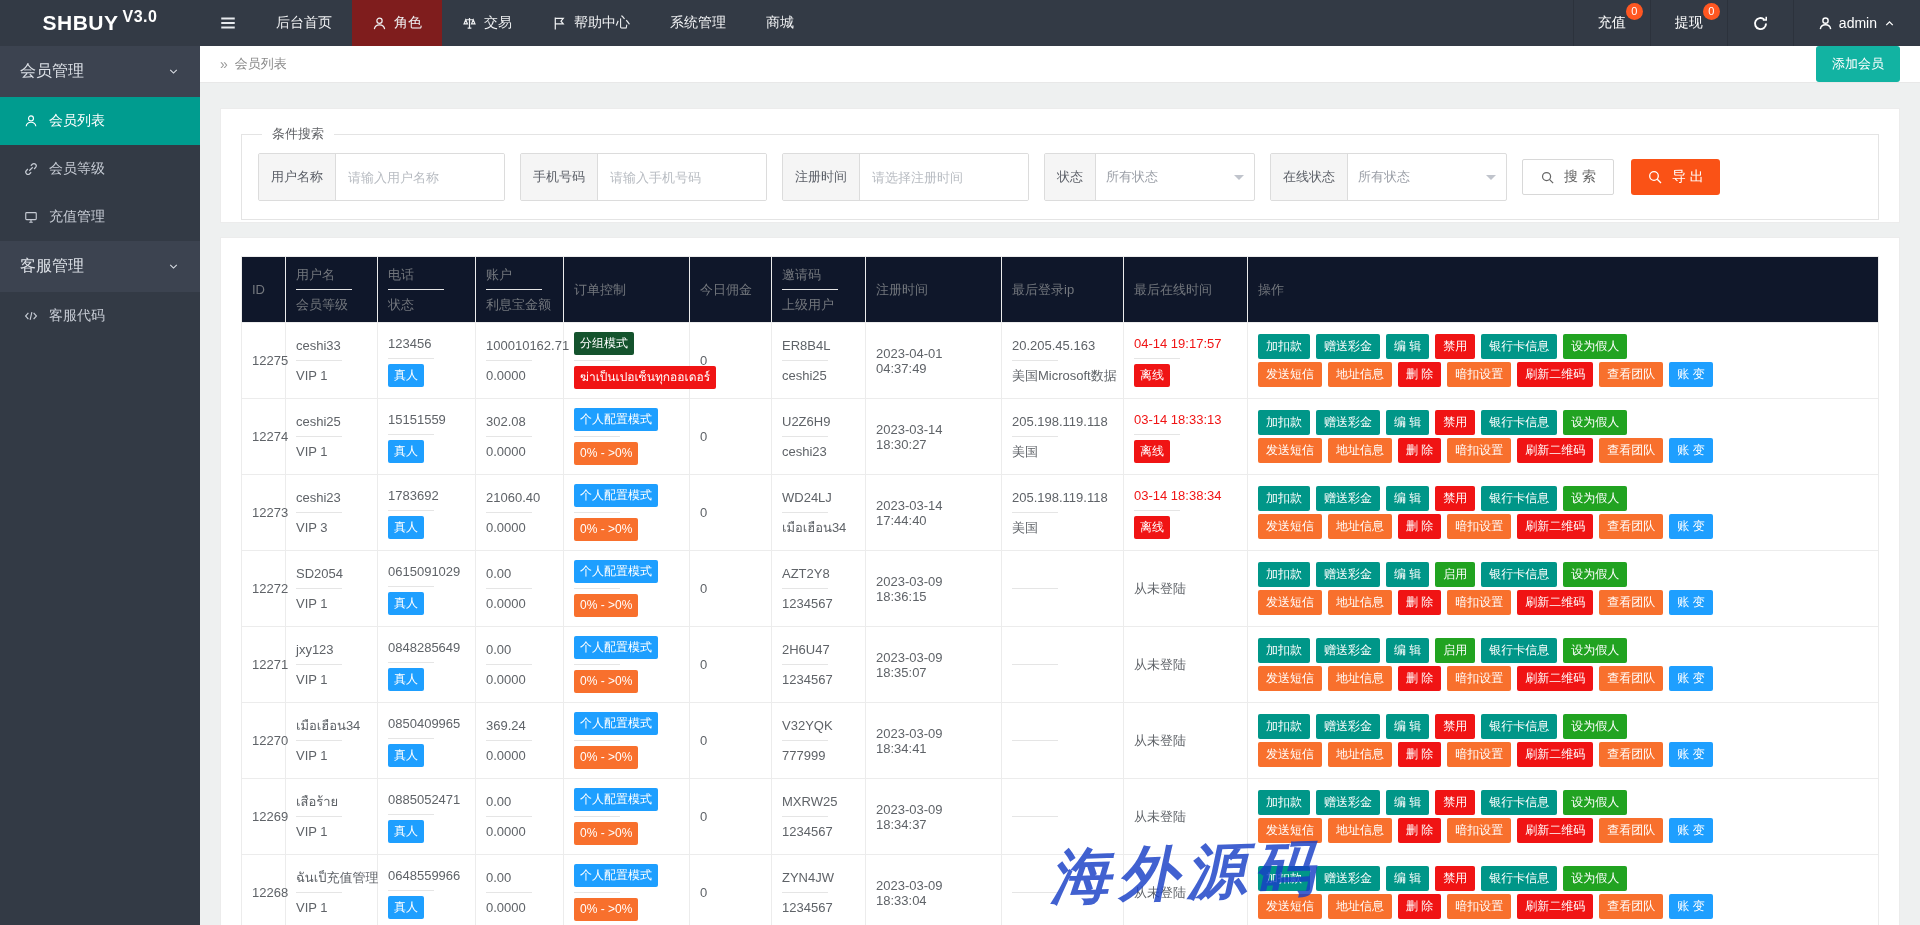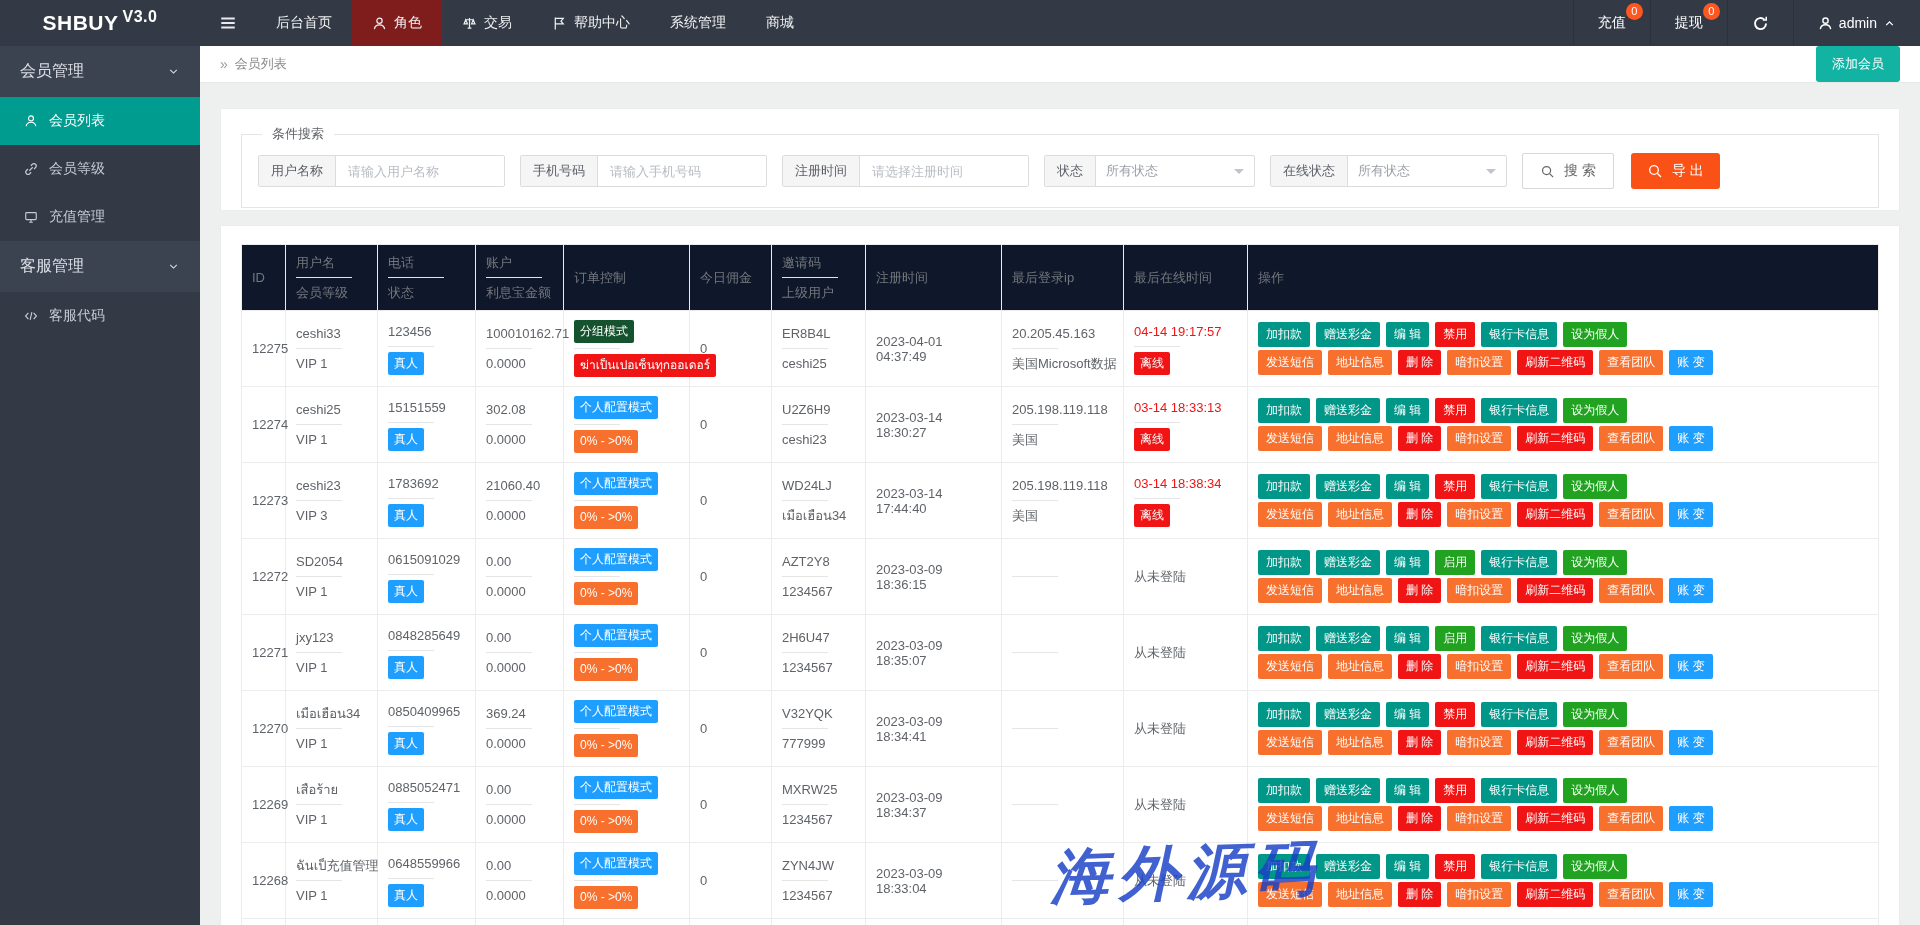--- a/index.html
+++ b/index.html
@@ -33,21 +33,21 @@
   .crumb { color:#8a8a8a; font-size:13px; display:flex; align-items:center; gap:7px; }
   .crumb .arrows { font-size:14px; color:#9a9a9a; }
   .btn-add { margin-left:auto; background:#12b3a2; color:#fff; font-size:13px; padding:9px 16px; border-radius:3px; border:none; cursor:pointer; }
 
   
   .content { flex:1; padding:25px 20px 0; }
   .card { background:#fff; border:1px solid #ececec; }
   .search-set { border:1px solid #e4e4e4; margin:16px 20px 2px; }
   .search-set legend { margin-left:20px; padding:0 10px; font-size:13px; color:#606266; }
   .filter-row { display:flex; align-items:center; gap:15px; margin:10px 16px 18px; }
-  .igroup { display:flex; align-items:stretch; border:1px solid #dcdcdc; border-radius:2px; overflow:hidden; background:#fff; height:32px; }
+  .igroup { display:flex; align-items:stretch; border:1px solid #dcdcdc; border-radius:2px; overflow:hidden; background:#fff; height:48px; }
   .ig-label { background:#f5f5f5; padding:0 12px; font-size:13px; color:#5a5e66; border-right:1px solid #dcdcdc; white-space:nowrap; display:flex; align-items:center; }
   .ig-input { border:none; outline:none; padding:0 12px; width:168px; font-size:13px; color:#333; }
   .ig-input::placeholder { color:#b8bcc2; }
   .ig-select { display:flex; align-items:center; justify-content:space-between; width:158px; padding:0 10px; font-size:13px; color:#9a9ea6; cursor:pointer; }
   .caret { width:0; height:0; border:5px solid transparent; border-top-color:#c0c4cc; margin-top:6px; }
   .btn-search { display:flex; align-items:center; gap:9px; background:#fff; border:1px solid #d8d8d8; border-radius:2px; padding:0 17px; height:36px; font-size:14px; color:#666; cursor:pointer; }
   .btn-export { display:flex; align-items:center; gap:9px; background:#fa5216; border:none; border-radius:3px; padding:0 16px; height:36px; font-size:14px; color:#fff; cursor:pointer; margin-left:2px; }
 
   
   .table-card { margin-top:14px; padding:18px 20px; min-height:672px; }

